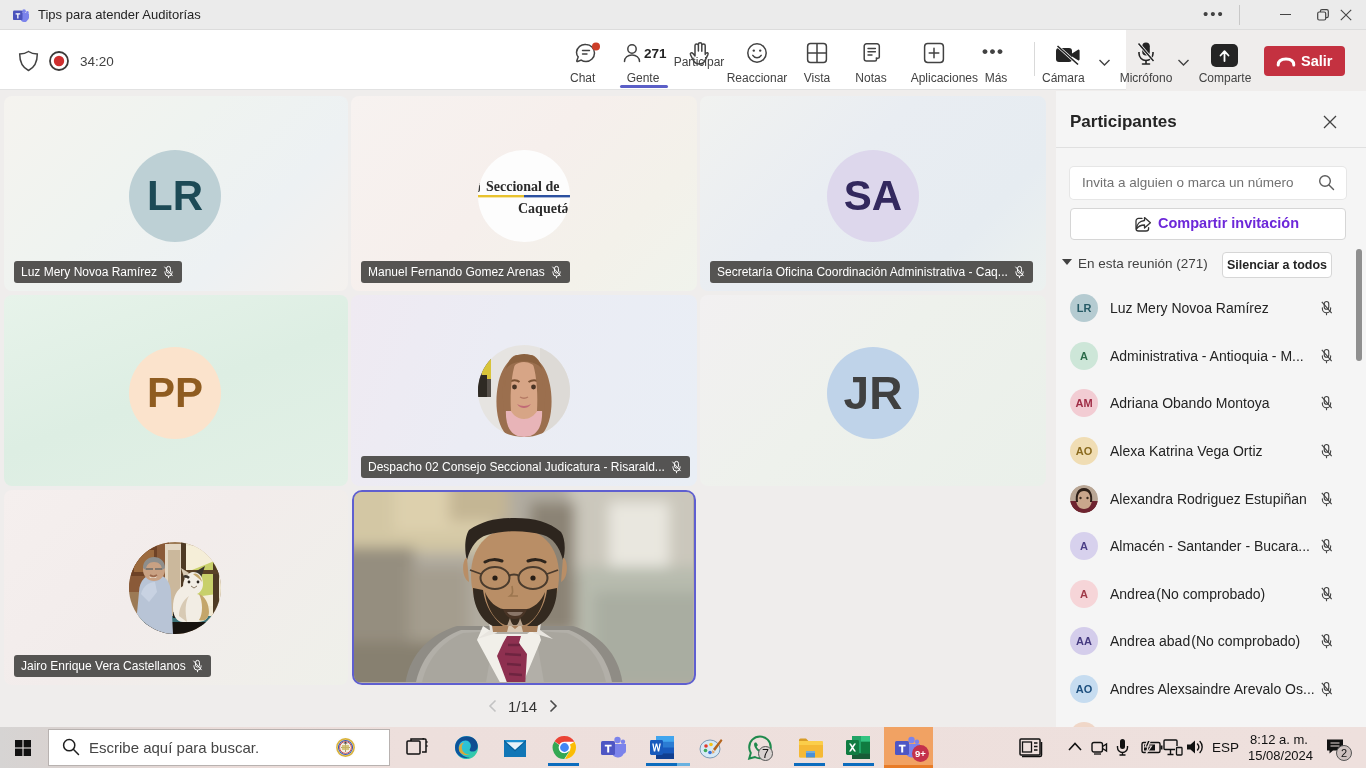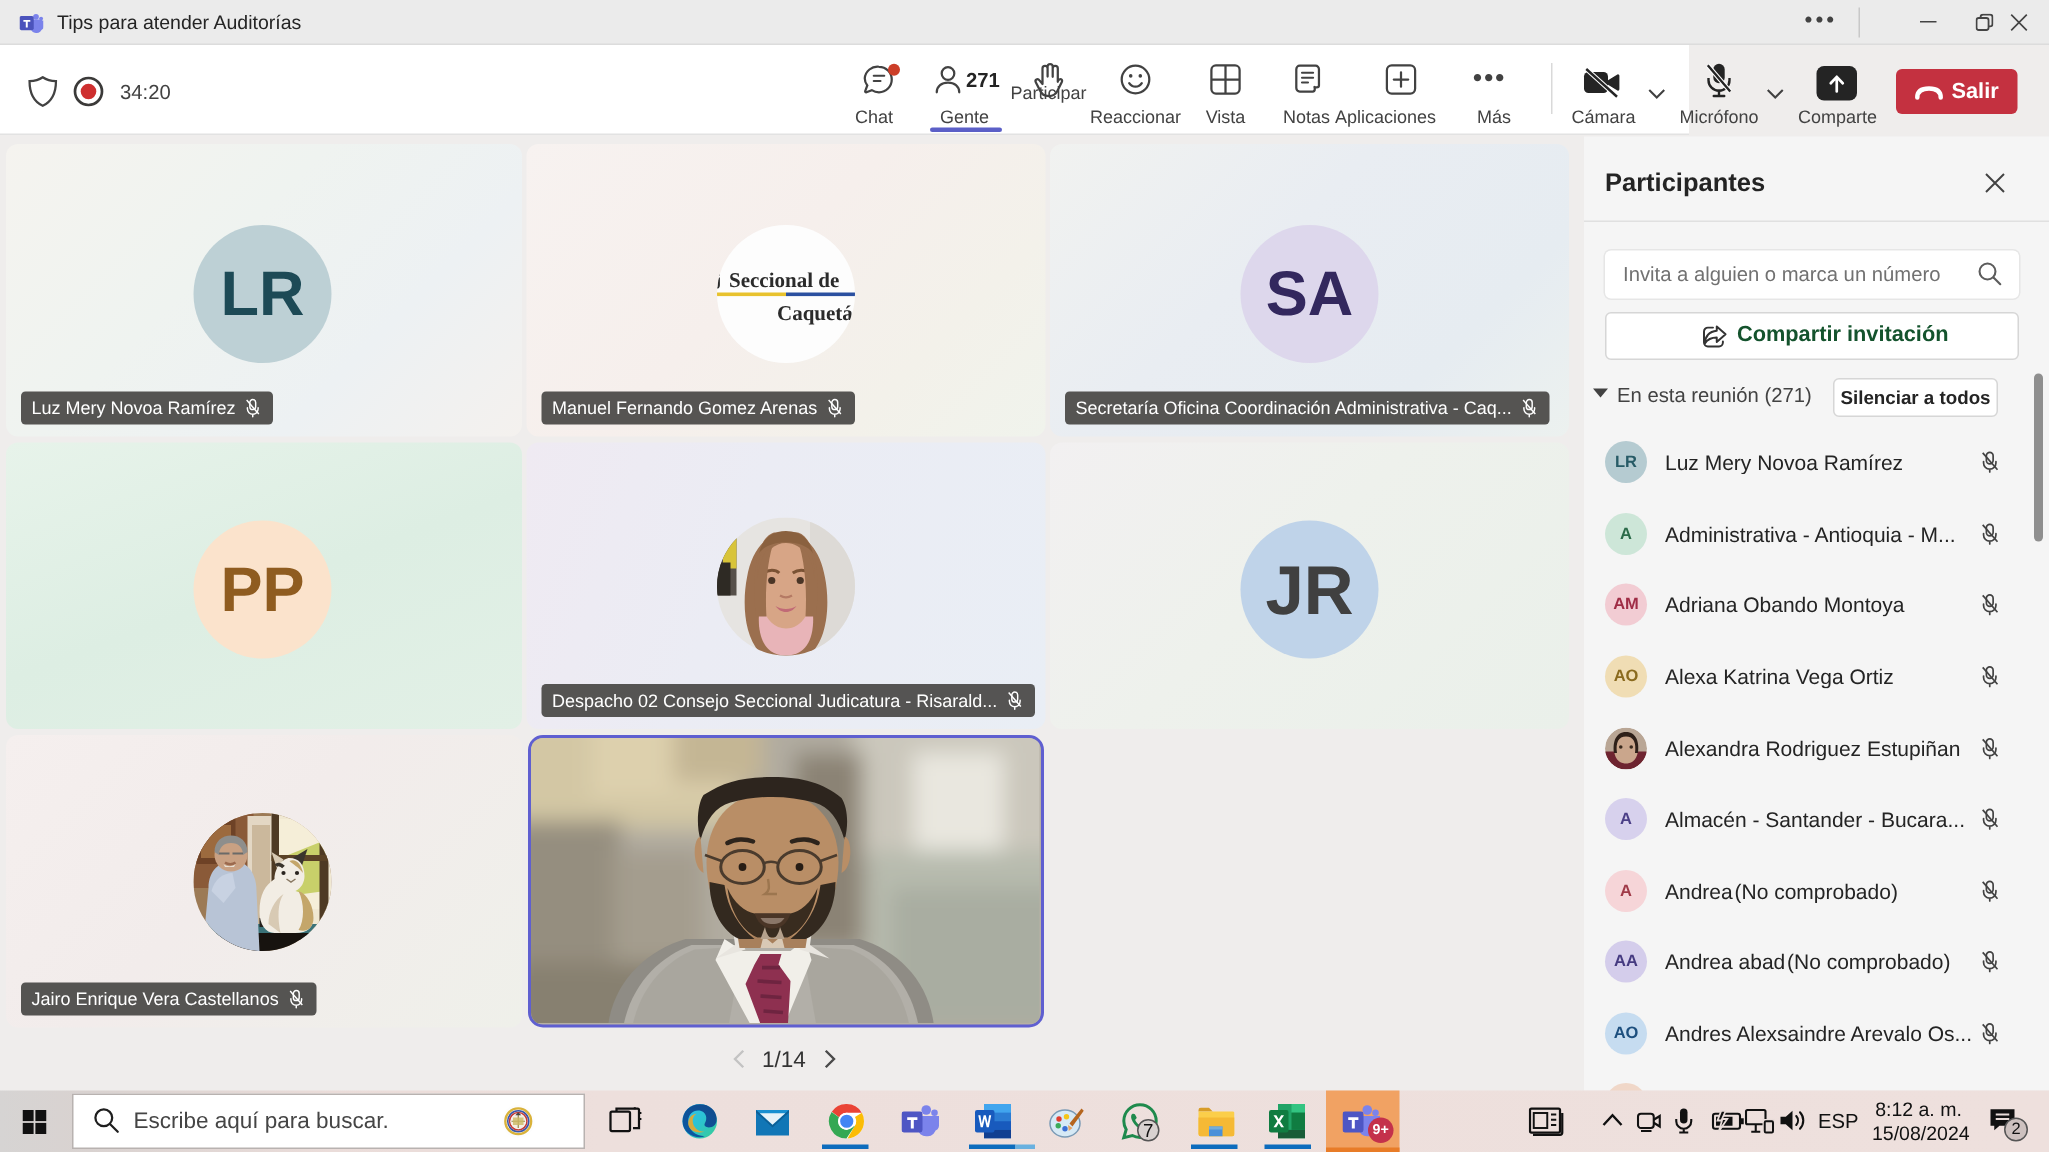--- a/index.html
+++ b/index.html
@@ -90,37 +90,37 @@
   <svg class="abs" style="left:861px;top:11px" width="23" height="24" viewBox="0 0 23 24">
       <path d="M5.5 2.8 H16 a2.3 2.3 0 0 1 2.3 2.3 V16 c0 2-3 1-3 1 s1 3-1.2 3 H5.5 a2.3 2.3 0 0 1 -2.3 -2.3 V5.1 A2.3 2.3 0 0 1 5.5 2.8 Z" fill="none" stroke="#424242" stroke-width="1.5" stroke-linejoin="round"></path>
       <path d="M7 7.5 h7.4 M7 10.8 h7.4 M7 14 h4" stroke="#424242" stroke-width="1.4" stroke-linecap="round"></path>
     </svg>
   <div class="tb-label abs" style="left:845px;top:39px;width:52px;text-align:center">Notas</div>
 
   <svg class="abs" style="left:923px;top:12px" width="22" height="22" viewBox="0 0 22 22">
       <rect x="1.6" y="1.6" width="18.8" height="18.8" rx="3.2" fill="none" stroke="#424242" stroke-width="1.5"></rect>
       <path d="M11 6.2 V15.8 M6.2 11 H15.8" stroke="#424242" stroke-width="1.5" stroke-linecap="round"></path>
     </svg>
-  <div class="tb-label abs" style="left:890px;top:39px;width:88px;text-align:left">Aplicaciones</div>
+  <div class="tb-label abs" style="left:890px;top:39px;width:88px;text-align:right">Aplicaciones</div>
 
   <div class="abs" style="left:982px;top:18px;width:30px;height:8px;color:#424242;font-size:17px;letter-spacing:1.5px;font-weight:bold;line-height:8px">•••</div>
   <div class="tb-label abs" style="left:978px;top:39px;width:36px;text-align:center">Más</div>
 
   <div class="abs" style="left:1034px;top:12px;width:1px;height:34px;background:#d9d9d9"></div>
 
   <svg class="abs" style="left:1054px;top:13px" width="30" height="24" viewBox="0 0 30 24">
       <rect x="2" y="5" width="16" height="14" rx="3" fill="#242424"></rect>
       <path d="M18 10.5 L24 6.8 a1 1 0 0 1 1.6 .9 V16.3 a1 1 0 0 1 -1.6 .9 L18 13.5 Z" fill="#242424"></path>
       <path d="M3.5 3 L24 21.5" stroke="#fff" stroke-width="3"></path>
       <path d="M3.5 3 L24 21.5" stroke="#242424" stroke-width="1.6"></path>
     </svg>
   <svg class="abs" style="left:1098px;top:28px" width="13" height="9" viewBox="0 0 13 9">
       <path d="M1.5 2 L6.5 7 L11.5 2" fill="none" stroke="#424242" stroke-width="1.4"></path>
     </svg>
-  <div class="tb-label abs" style="left:1042px;top:39px;width:54px;text-align:center">Cámara</div>
+  <div class="tb-label abs" style="left:1042px;top:39px;width:54px;">Cámara</div>
 
   <svg class="abs" style="left:1135px;top:11px" width="22" height="26" viewBox="0 0 22 26">
       <rect x="7.2" y="1.5" width="7.6" height="13" rx="3.8" fill="#242424"></rect>
       <path d="M4 11 v1.5 a7 7 0 0 0 14 0 V11" fill="none" stroke="#242424" stroke-width="1.6"></path>
       <path d="M11 19.5 V23 M7.5 23 h7" stroke="#242424" stroke-width="1.6" stroke-linecap="round"></path>
       <path d="M3.5 2.5 L18.5 20" stroke="#fff" stroke-width="3"></path>
       <path d="M3.5 2.5 L18.5 20" stroke="#242424" stroke-width="1.6"></path>
     </svg>
   <svg class="abs" style="left:1177px;top:28px" width="13" height="9" viewBox="0 0 13 9">
       <path d="M1.5 2 L6.5 7 L11.5 2" fill="none" stroke="#424242" stroke-width="1.4"></path>
@@ -336,21 +336,21 @@
   <div class="abs" style="left:26px;top:84px;font-size:13.5px;color:#717171">Invita a alguien o marca un número</div>
   <svg class="abs" style="left:262px;top:83px" width="17" height="17" viewBox="0 0 17 17">
       <circle cx="7" cy="7" r="5.3" fill="none" stroke="#5c5c5c" stroke-width="1.4"></circle>
       <path d="M11 11 L15.5 15.5" stroke="#5c5c5c" stroke-width="1.4" stroke-linecap="round"></path>
     </svg>
   <div class="abs" style="left:14px;top:117px;width:276px;height:32px;background:#fff;border:1px solid #d6d6d6;border-radius:4px"></div>
   <svg class="abs" style="left:78px;top:124px" width="18" height="18" viewBox="0 0 18 18">
       <path d="M10.5 5.5 L10.5 2.6 L16.4 7.8 L10.5 13 L10.5 10 C6.5 10 4.2 11.4 2.6 14 C2.6 9.4 5.5 5.9 10.5 5.5 Z" fill="none" stroke="#333" stroke-width="1.3" stroke-linejoin="round"></path>
       <path d="M8 3.4 H4.6 A2.6 2.6 0 0 0 2 6 V13.4 A2.6 2.6 0 0 0 4.6 16 H12 A2.6 2.6 0 0 0 14.6 13.4 V12.6" fill="none" stroke="#333" stroke-width="1.3" stroke-linecap="round" fill-opacity="0"></path>
     </svg>
-  <div class="abs" style="left:102px;top:124px;font-size:14.5px;font-weight:bold;color:#14532d">Compartir invitación</div>
+  <div class="abs" style="left:102px;top:124px;font-size:14.5px;font-weight:bold;color:#6d28d9">Compartir invitación</div>
   <div class="abs" style="left:6px;top:168px;width:0;height:0;border-left:5px solid transparent;border-right:5px solid transparent;border-top:6px solid #424242"></div>
   <div class="abs" style="left:22px;top:165px;font-size:13.5px;color:#424242">En esta reunión (271)</div>
   <div class="abs" style="left:166px;top:161px;width:110px;height:26px;background:#fff;border:1px solid #d6d6d6;border-radius:4px;text-align:center;font-size:12.5px;font-weight:bold;color:#242424;line-height:25px;white-space:nowrap">Silenciar a todos</div>
   <div class="prow" style="top:203px">
       <div class="pav" style="background:#b5cbd1;color:#275b66">LR</div>
       <div class="pname">Luz Mery Novoa Ramírez</div>
       <svg class="pmic" viewBox="0 0 16 17">
         <rect x="5.6" y="1.6" width="4.8" height="8.2" rx="2.4" fill="none" stroke="#424242" stroke-width="1.2"></rect>
         <path d="M3.6 8.2 v1 a4.4 4.4 0 0 0 8.8 0 v-1 M8 14 v1.6" fill="none" stroke="#424242" stroke-width="1.2" stroke-linecap="round"></path>
         <path d="M3 2 L13.5 14" stroke="#424242" stroke-width="1.2"></path>

